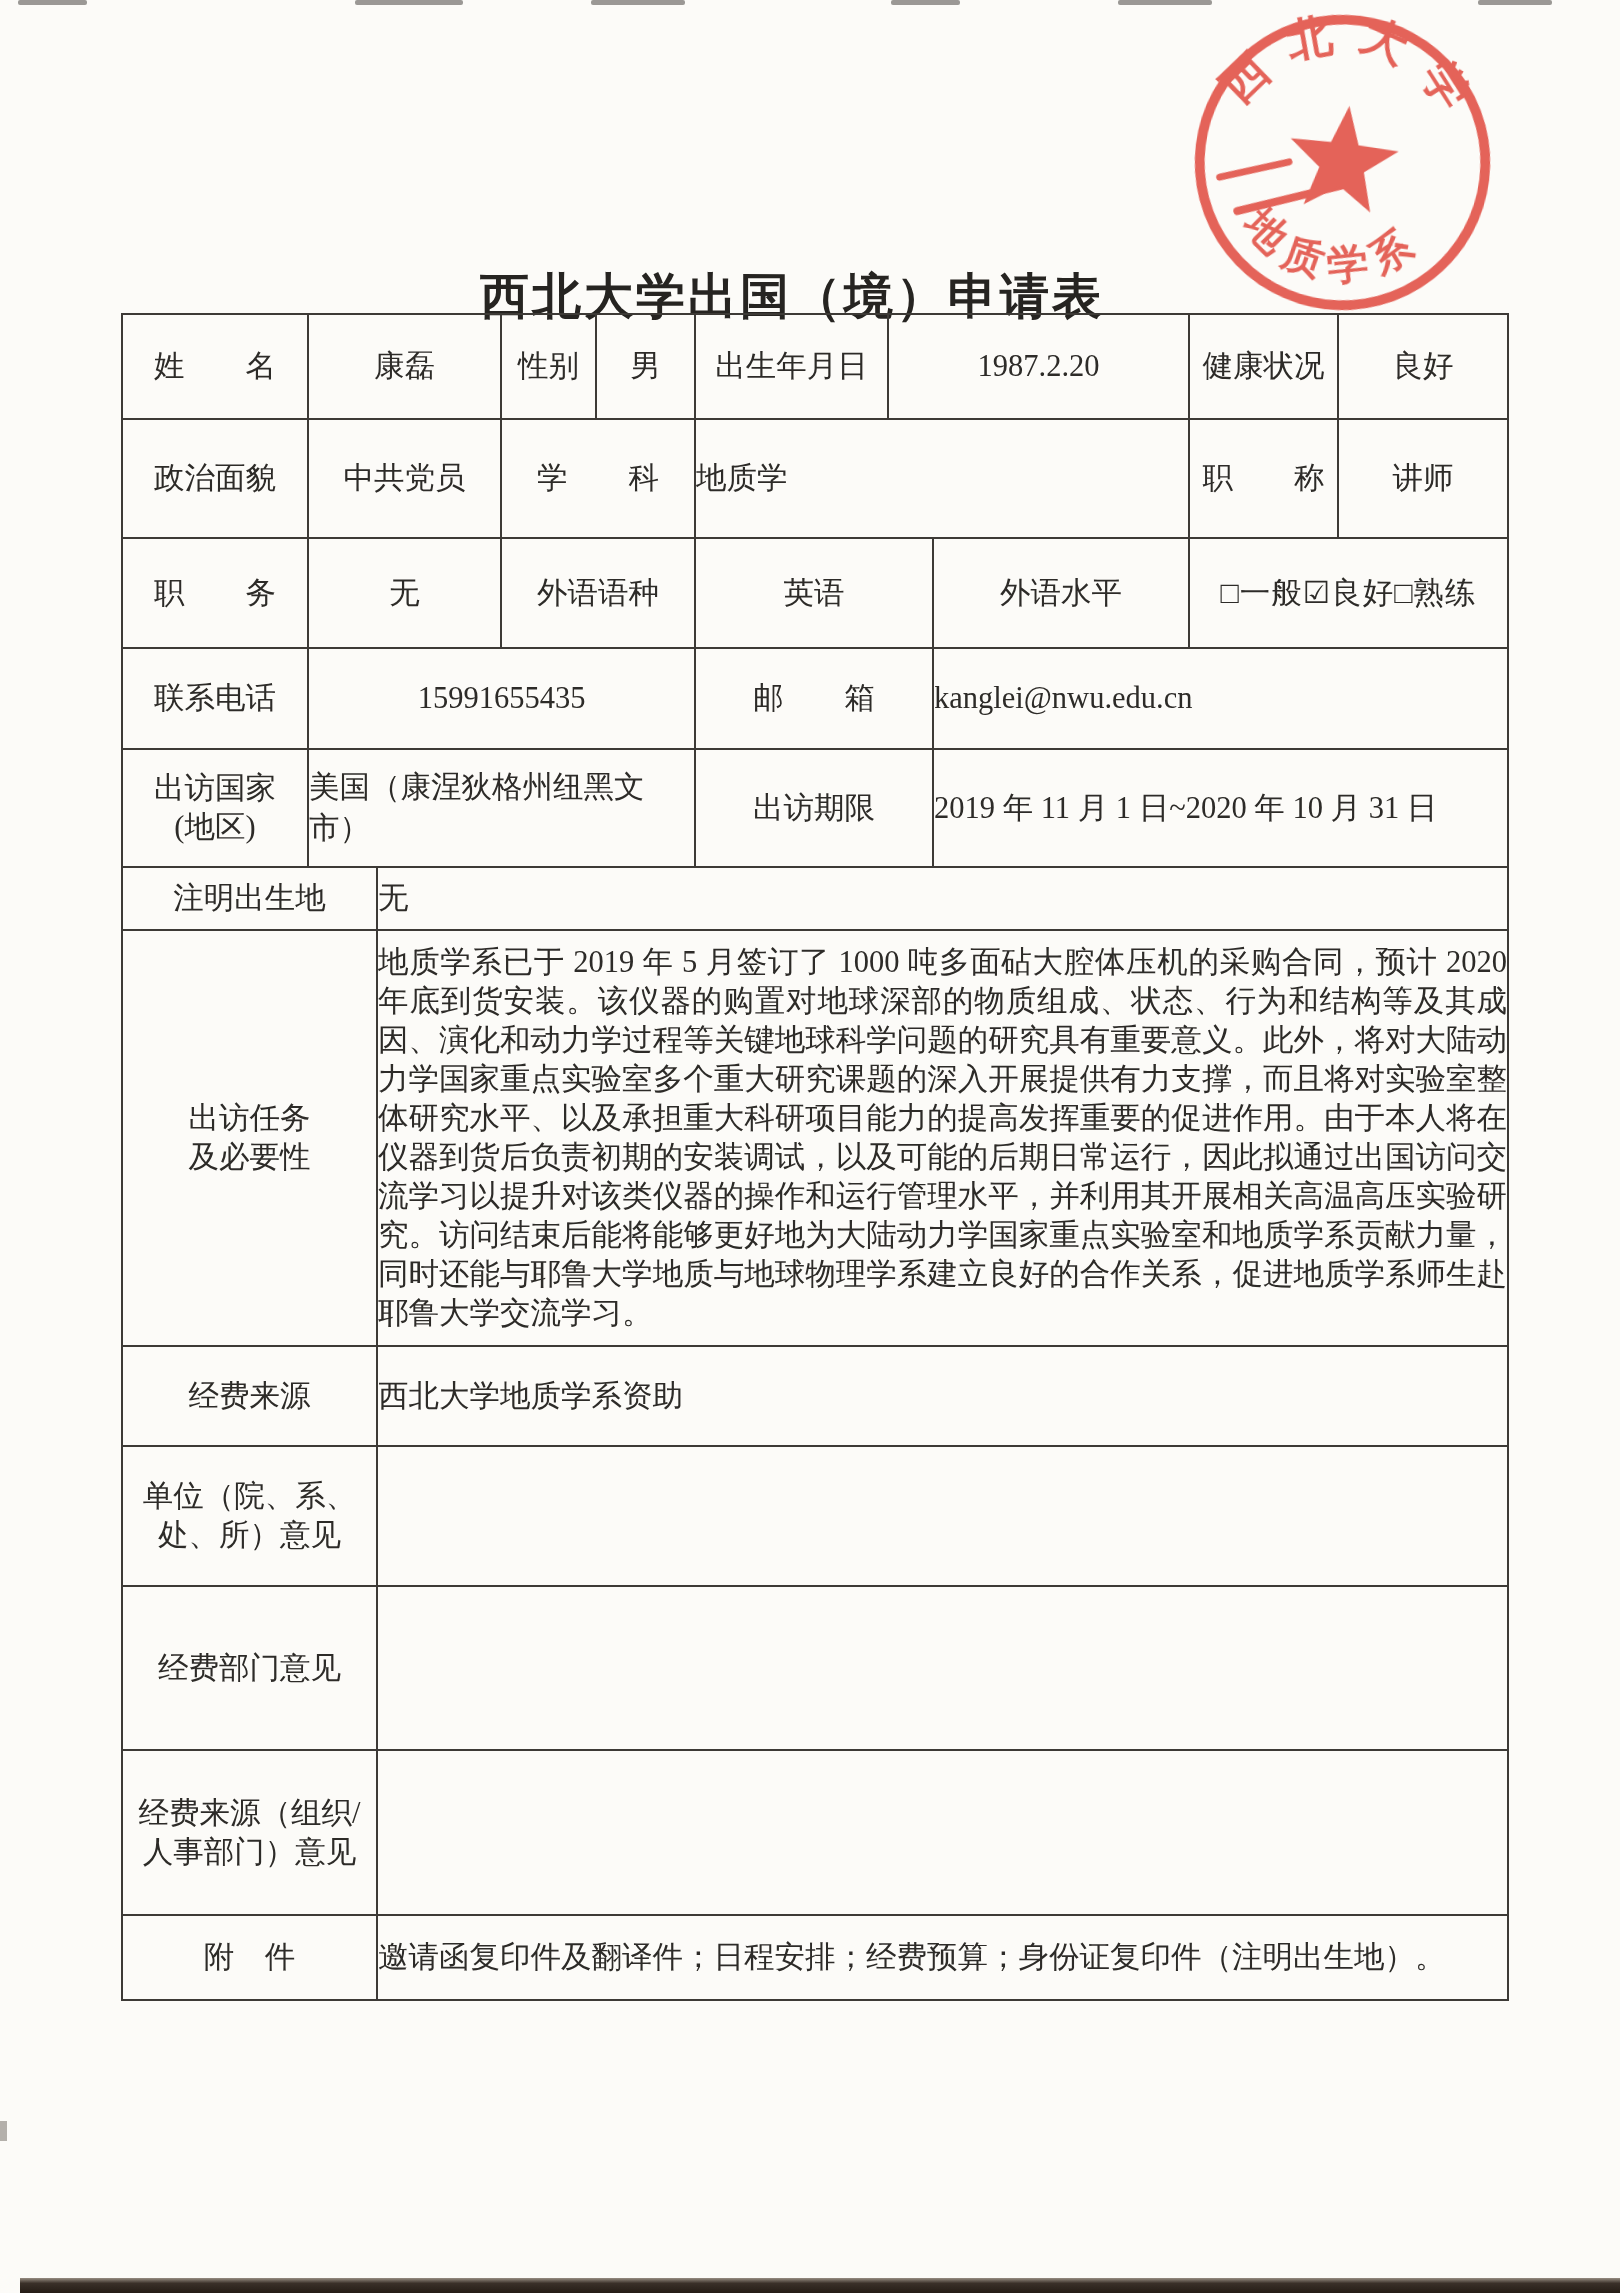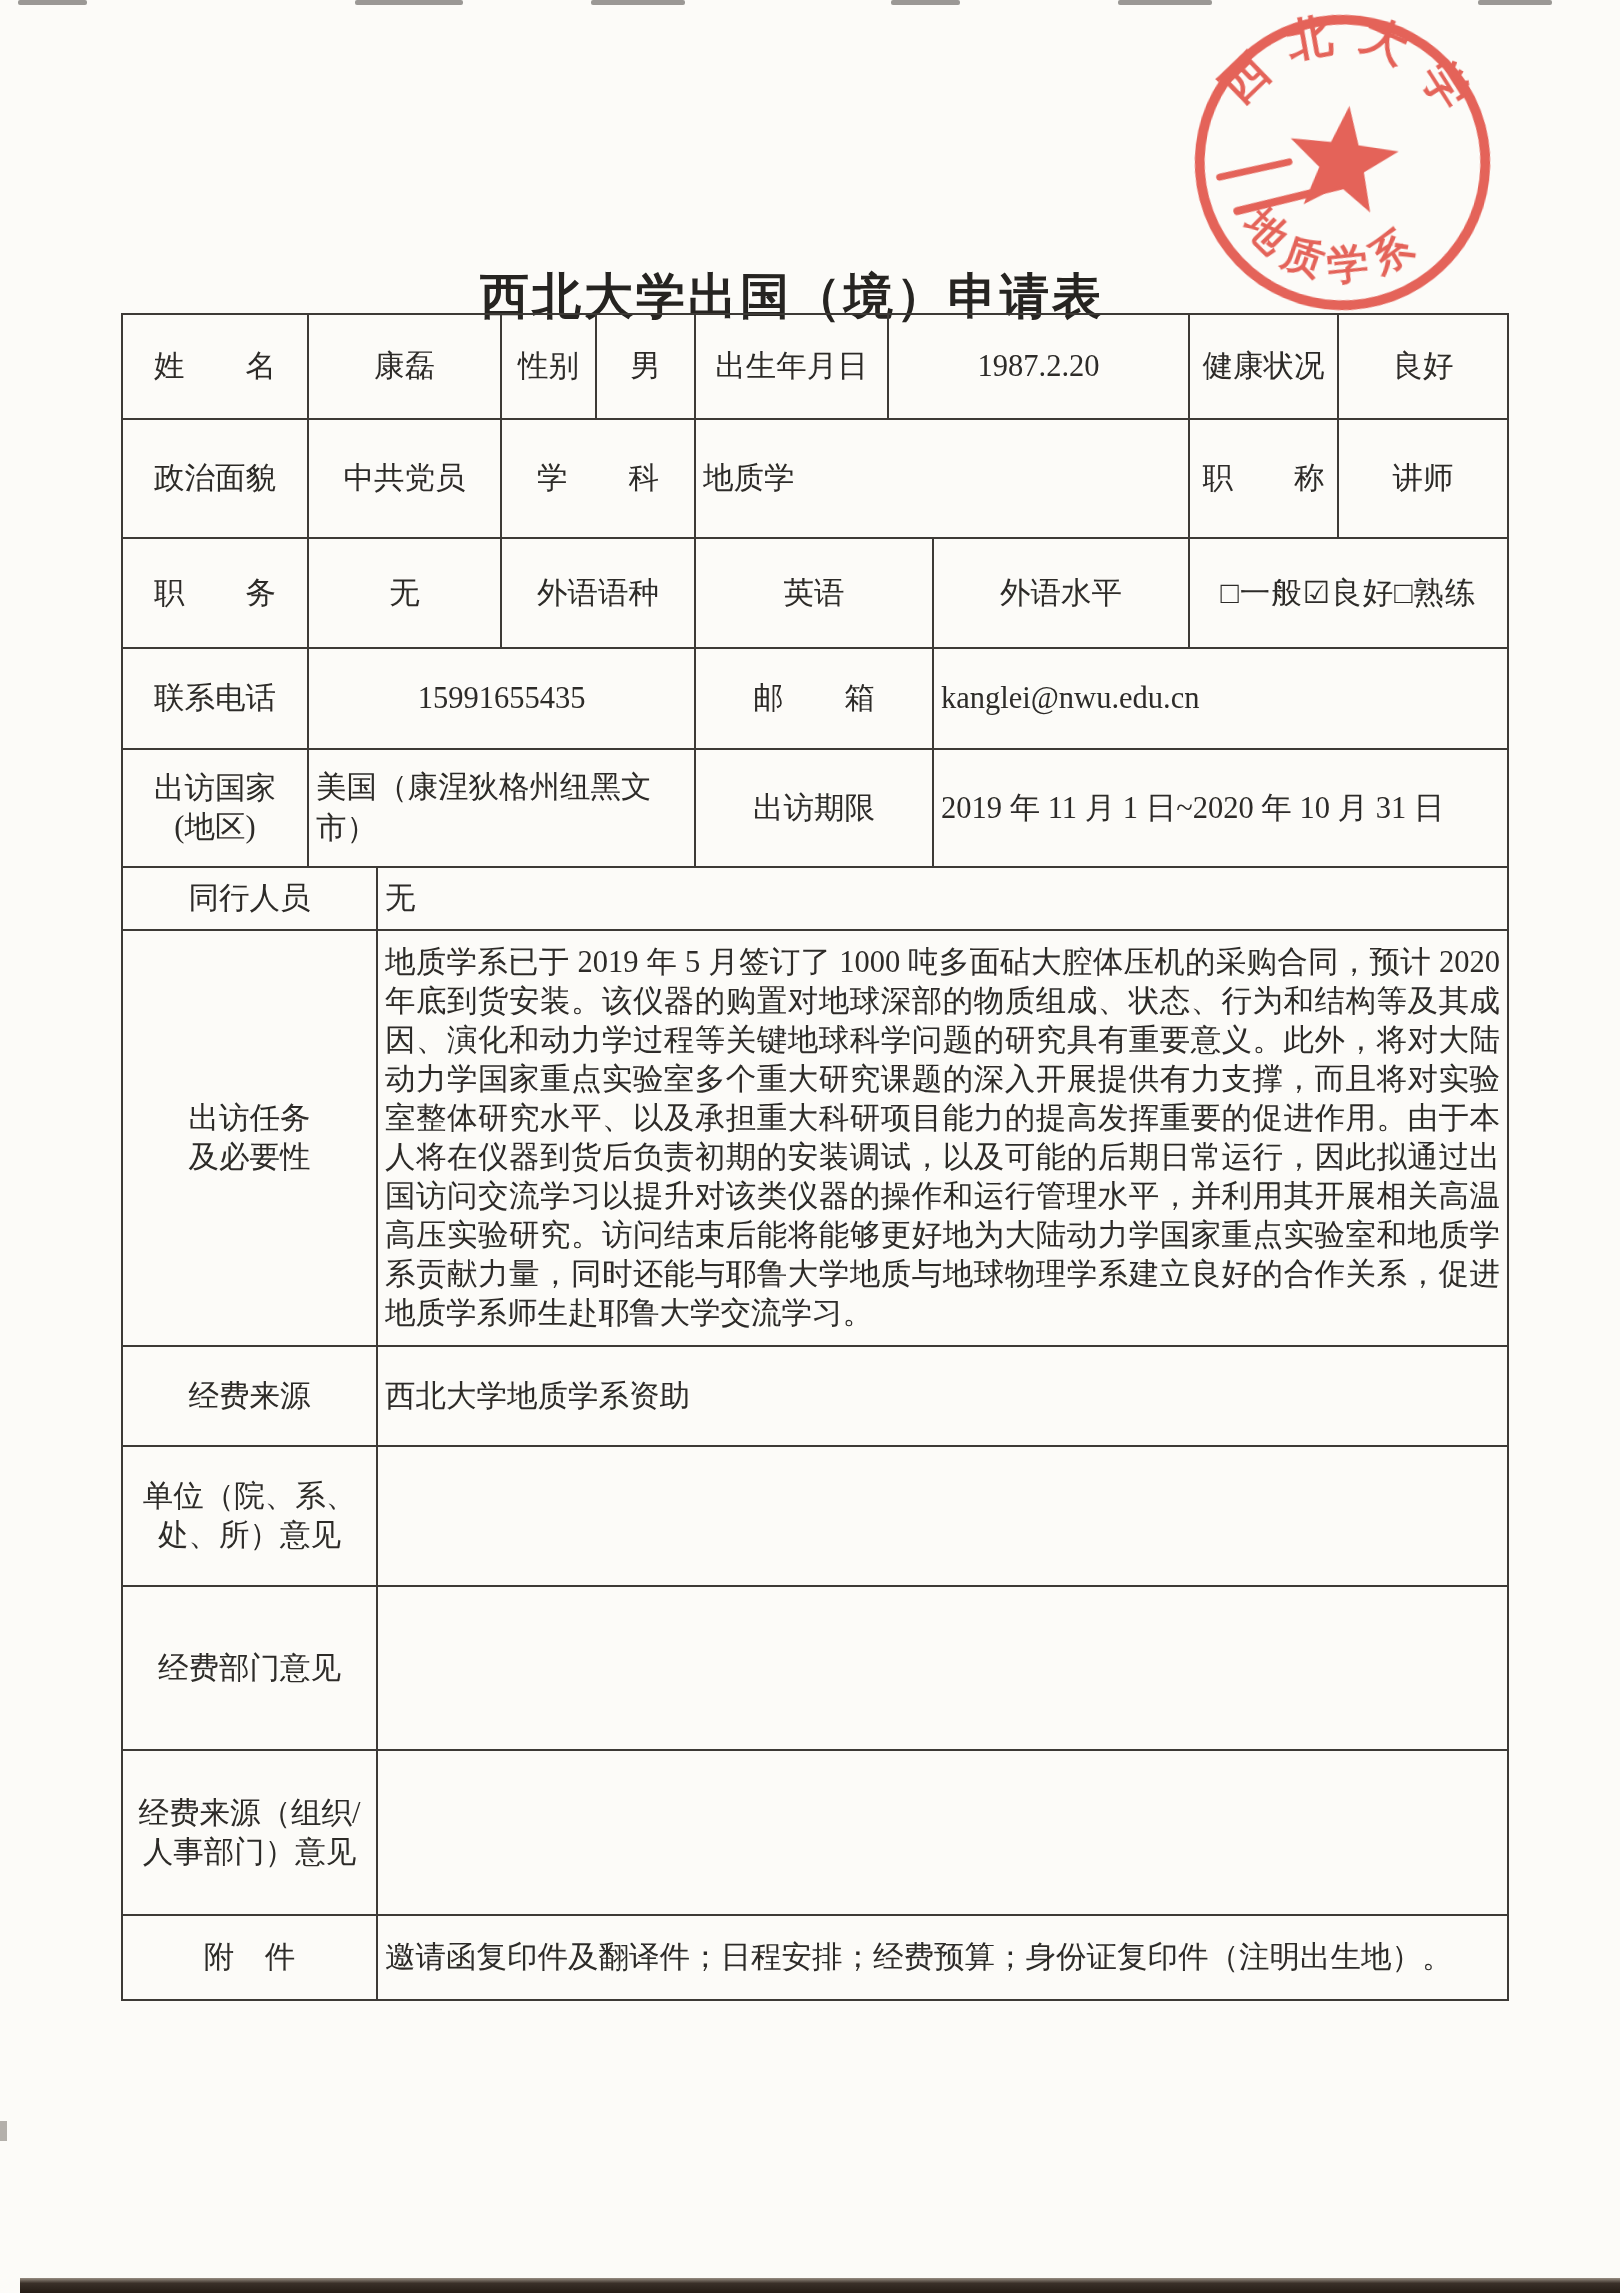--- a/index.html
+++ b/index.html
@@ -17,21 +17,21 @@
     font-family:"Liberation Sans","DejaVu Sans",sans-serif;
     font-weight:700;font-size:49px;letter-spacing:3px;color:#262421;margin-top:45px;
   }
   table.form{
     position:absolute;left:121px;top:313px;width:1386px;
     border-collapse:collapse;table-layout:fixed;
   }
   table.form td, table.form th{
     border:2px solid #3d3a36;
     font-weight:normal;font-size:30.5px;
-    vertical-align:middle;padding:7px;overflow:hidden;
+    vertical-align:middle;padding:0;overflow:hidden;
     color:#2d2b28;
   }
   .lbl{text-align:center;line-height:39px;}
   .val-c{text-align:center;}
   .val-l{text-align:left;padding:0 15.8px;border-radius:16px;}
   .val-l8{text-align:left;padding:0 9.9px;font-family:Liberation Serif, serif;}
   .para{
     text-align:justify;vertical-align:top;
     padding:7.9px 13.8px 0 13.8px;font-size:32.5px;line-height:39px;
   }
@@ -141,21 +141,21 @@
       <td class="lbl">
         <span>出访国家</span><br>
         <span>(地区)</span>
       </td>
       <td colspan="4" class="val-l8">美国（康涅狄格州纽黑文市）</td>
       <td colspan="2" class="lbl">出访期限</td>
       <td colspan="4" class="val-l">2019 年 11 月 1 日~2020 年 10 月 31 日</td>
     </tr>
 
     <tr style="height:63px" class="thick-b">
-      <td colspan="2" class="lbl">同行人员</td>
+      <td colspan="2" class="lbl">注明出生地</td>
       <td colspan="9" class="val-l">无</td>
     </tr>
 
     <tr style="height:416px">
       <td colspan="2" class="lbl">
         <span>出访任务</span><br>
         <span>及必要性</span>
       </td>
       <td colspan="9" class="para">地质学系已于 2019 年 5 月签订了 1000 吨多面砧大腔体压机的采购合同，预计 2020 年底到货安装。该仪器的购置对地球深部的物质组成、状态、行为和结构等及其成因、演化和动力学过程等关键地球科学问题的研究具有重要意义。此外，将对大陆动力学国家重点实验室多个重大研究课题的深入开展提供有力支撑，而且将对实验室整体研究水平、以及承担重大科研项目能力的提高发挥重要的促进作用。由于本人将在仪器到货后负责初期的安装调试，以及可能的后期日常运行，因此拟通过出国访问交流学习以提升对该类仪器的操作和运行管理水平，并利用其开展相关高温高压实验研究。访问结束后能将能够更好地为大陆动力学国家重点实验室和地质学系贡献力量，同时还能与耶鲁大学地质与地球物理学系建立良好的合作关系，促进地质学系师生赴耶鲁大学交流学习。</td>
     </tr>

